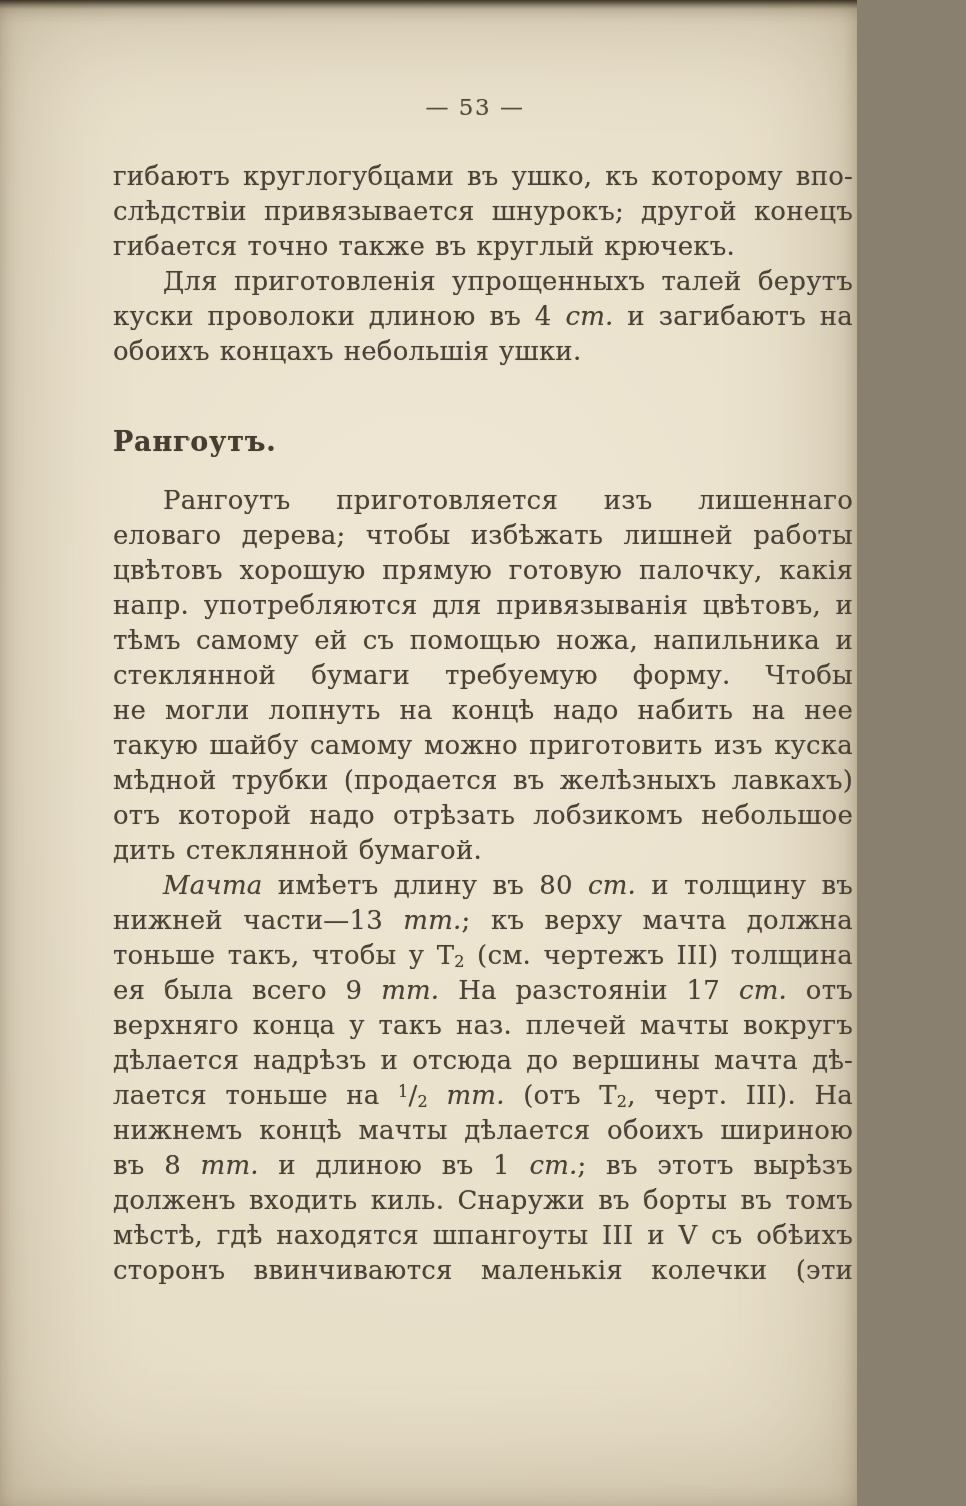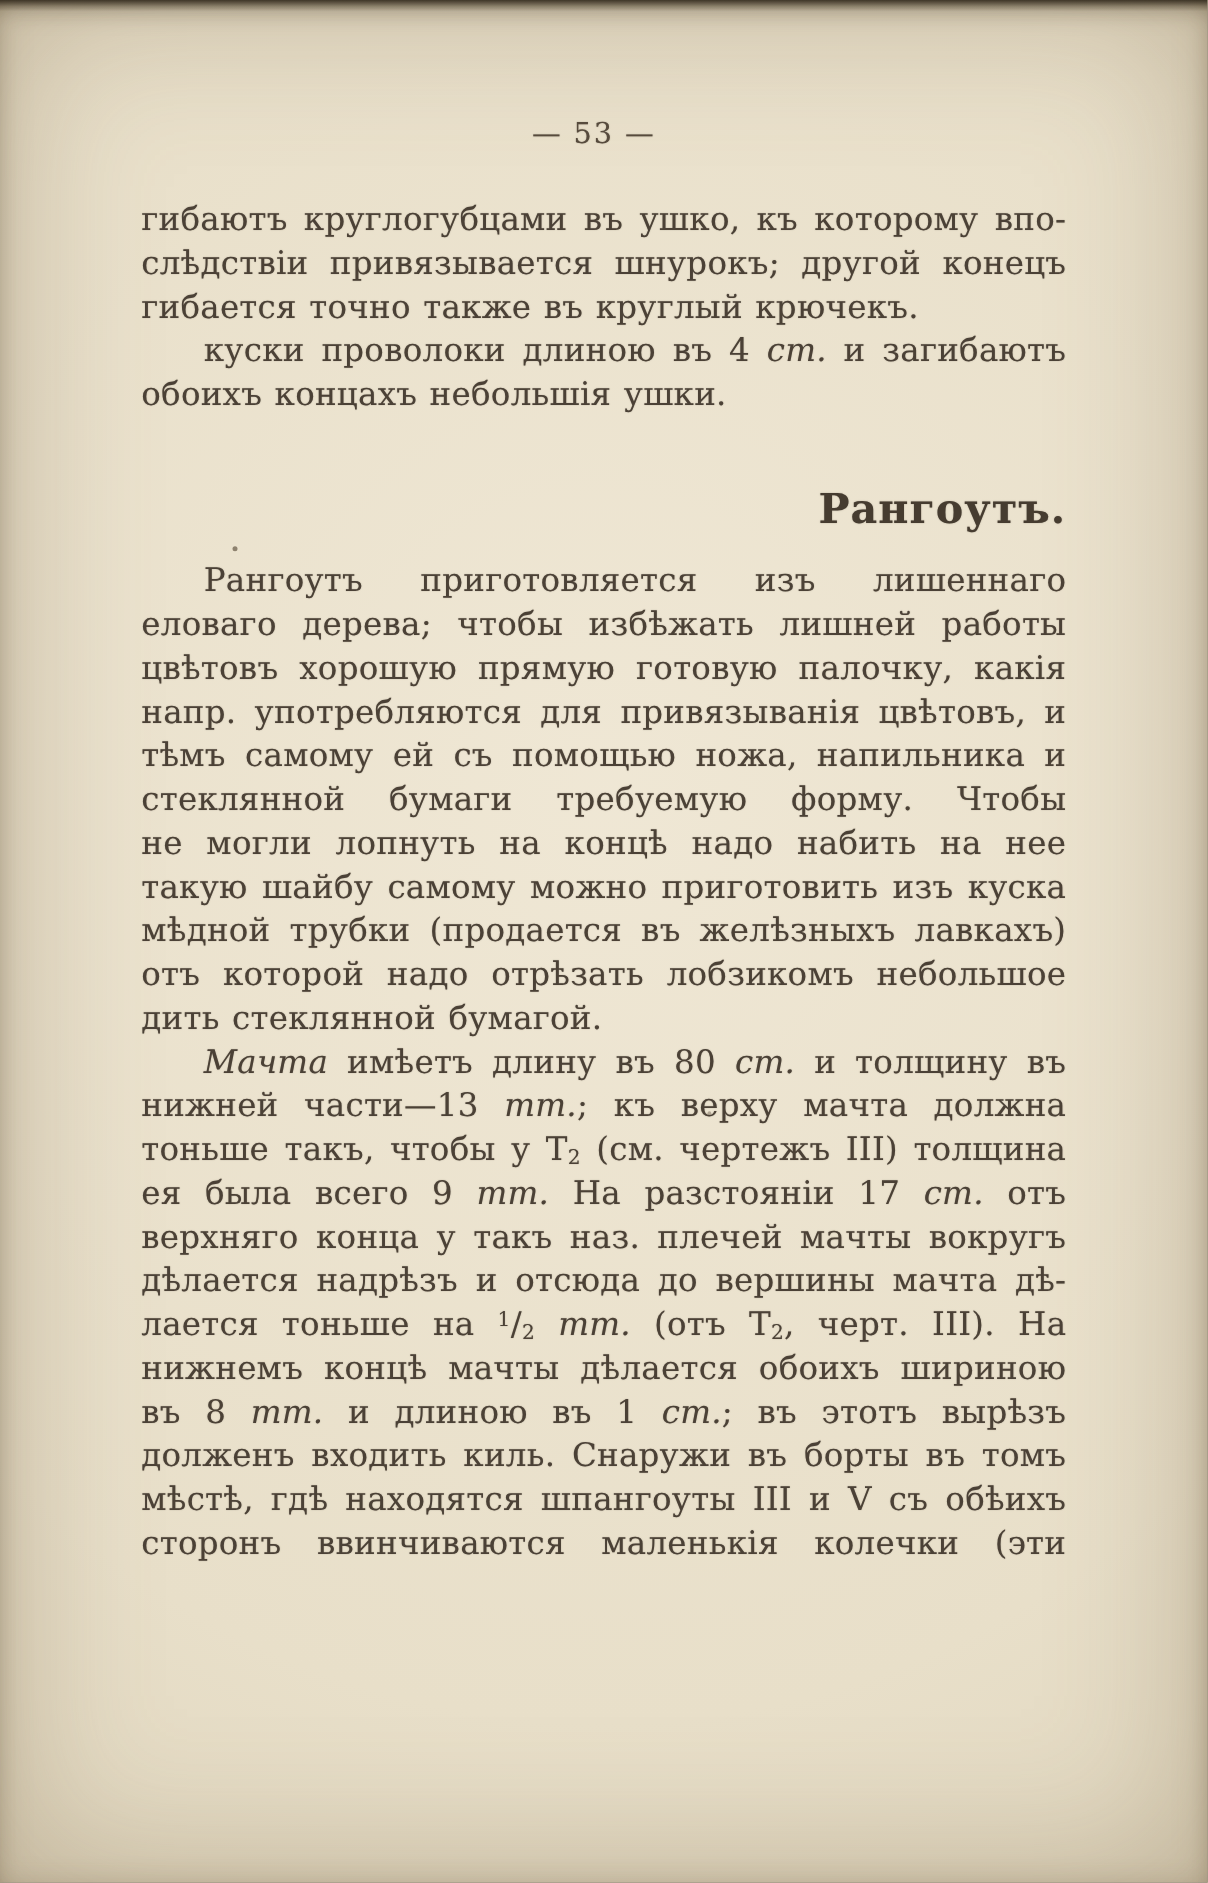--- a/index.html
+++ b/index.html
@@ -1,18 +1,18 @@
 <!DOCTYPE html>
 <html><head>
 <meta charset="utf-8">
 <style>
   html,body{margin:0;padding:0;background:#8a8070;}
   .page{
     position:relative;
-    width:966px;height:1506px;
+    width:857px;height:1506px;
     background:
       radial-gradient(ellipse 130% 90% at 50% 42%, rgba(240,232,214,0.9) 0%, rgba(232,223,201,0.6) 55%, rgba(214,203,177,0.9) 100%),
       #e8dfc9;
     box-shadow: inset 0 0 110px 18px rgba(122,104,74,0.30),
                 inset 0 16px 22px -14px rgba(48,38,22,0.55),
                 inset -8px 0 30px -12px rgba(110,92,64,0.35),
                 inset 8px 0 30px -12px rgba(110,92,64,0.30);
     overflow:hidden;
     font-family:"DejaVu Serif","Liberation Serif",serif;
     color:#4b4136;
@@ -35,21 +35,21 @@
   }
   .para{margin:0;padding:0;}
   .line{
     height:35px;line-height:35px;overflow:hidden;
     letter-spacing:0.2px;word-spacing:1.5px;
   }
   .line.just{text-align:justify;text-align-last:justify;}
   .para.indent .line:first-child{text-indent:50px;}
   .heading{
     display:block;margin:55px 0 0 0;height:35px;line-height:35px;
-    font-size:33px;font-weight:bold;text-align:right;
+    font-size:27px;font-weight:bold;text-align:left;
     letter-spacing:0.8px;color:#463c30;
     text-shadow:0 0 1px rgba(70,60,48,0.5);
   }
   #group-main{margin-top:24px;}
   .it{font-style:italic;}
   sub,sup{font-size:0.62em;line-height:0;}
   sup{vertical-align:baseline;position:relative;top:-0.42em;}
   sub{vertical-align:baseline;position:relative;top:0.18em;}
   .speck{position:absolute;border-radius:50%;background:rgba(92,78,60,0.65);}
   .speck.s1{left:186px;top:437px;width:4px;height:4px;}
@@ -62,20 +62,21 @@
   <div class="pagenum">— 53 —</div>
 
   <div class="bodytext">
     <div id="group-top">
         <div class="para">
           <div class="line just"><span>гибаютъ круглогубцами въ ушко, къ которому впо-</span></div>
           <div class="line just"><span>слѣдствіи привязывается шнурокъ; другой конецъ за-</span></div>
           <div class="line"><span>гибается точно также въ круглый крючекъ.</span></div>
         </div>
         <div class="para indent">
+          <div class="line just"><span>Для приготовленія упрощенныхъ талей берутъ</span></div>
           <div class="line just"><span>куски проволоки длиною въ 4 </span><span class="it">ст.</span><span> и загибаютъ на</span></div>
           <div class="line"><span>обоихъ концахъ небольшія ушки.</span></div>
         </div>
       </div>
     <h2 class="heading">Рангоутъ.</h2>
     <div id="group-main">
         <div class="para indent">
           <div class="line just"><span>Рангоутъ приготовляется изъ лишеннаго сучковъ</span></div>
           <div class="line just"><span>еловаго дерева; чтобы избѣжать лишней работы можно</span></div>
           <div class="line just"><span>цвѣтовъ хорошую прямую готовую палочку, какія</span></div>

